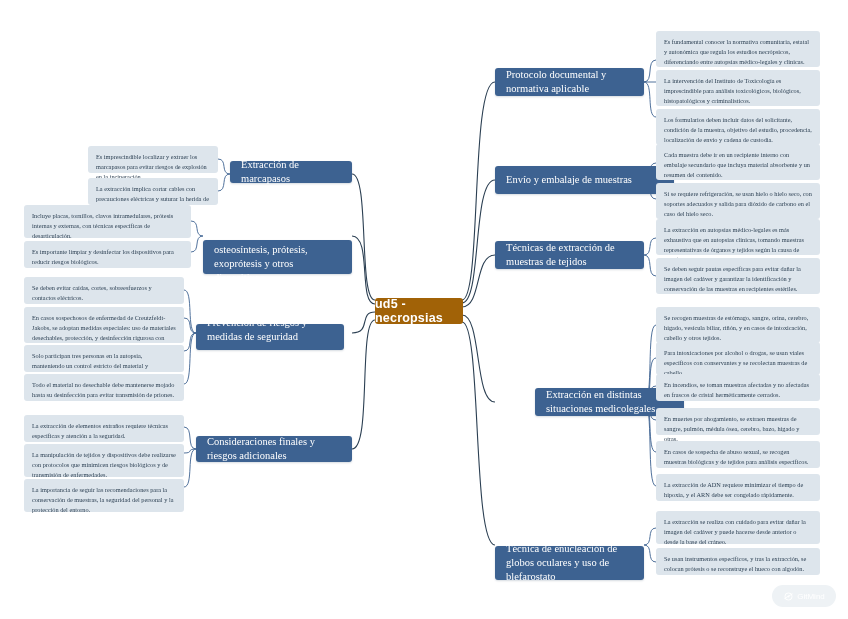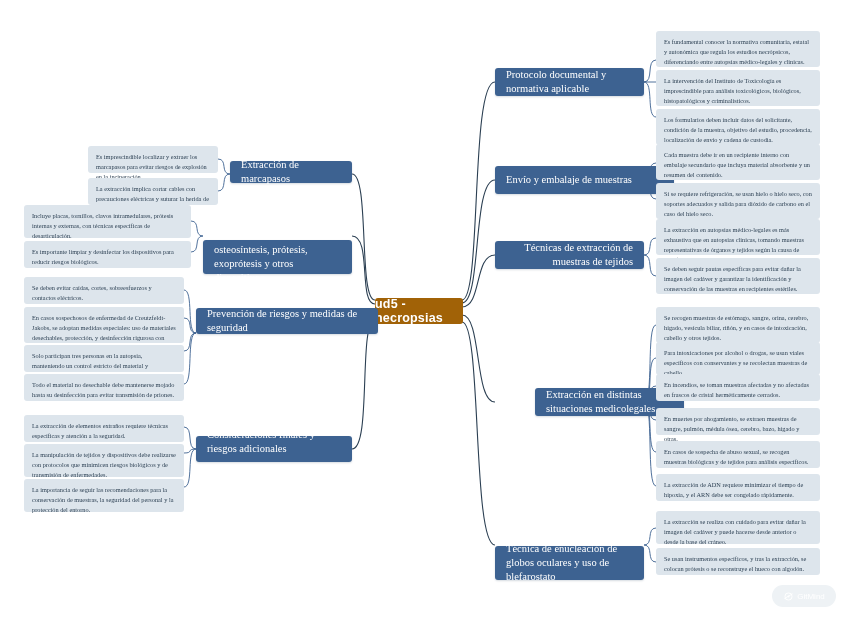--- a/index.html
+++ b/index.html
@@ -157,21 +157,21 @@
   <div class="node branch-node" style="left:495px; top:166px; width:179px; height:28px;">
     <span>Envío y embalaje de muestras</span>
   </div>
   <div class="node leaf-node" style="left:656px; top:144px; width:164px; height:36px;">
     <span>Cada muestra debe ir en un recipiente interno con embalaje secundario que incluya material absorbente y un resumen del contenido.</span>
   </div>
   <div class="node leaf-node" style="left:656px; top:183px; width:164px; height:36px;">
     <span>Si se requiere refrigeración, se usan hielo o hielo seco, con soportes adecuados y salida para dióxido de carbono en el caso del hielo seco.</span>
   </div>
 
-  <div class="node branch-node" style="left:495px; top:241px; width:149px; height:28px;text-align:right;">
+  <div class="node branch-node" style="left:495px; top:241px; width:149px; height:28px;">
     <span>Técnicas de extracción de muestras de tejidos</span>
   </div>
   <div class="node leaf-node" style="left:656px; top:219px; width:164px; height:36px;">
     <span>La extracción en autopsias médico-legales es más exhaustiva que en autopsias clínicas, tomando muestras representativas de órganos y tejidos según la causa de muerte.</span>
   </div>
   <div class="node leaf-node" style="left:656px; top:258px; width:164px; height:36px;">
     <span>Se deben seguir pautas específicas para evitar dañar la imagen del cadáver y garantizar la identificación y conservación de las muestras en recipientes estériles.</span>
   </div>
 
   <div class="node branch-node" style="left:495px; top:388px; width:149px; height:28px;margin-left:40px;">
@@ -219,37 +219,37 @@
   <div class="node branch-node" style="left:203px; top:220px; width:149px; height:34px;margin-top:20px;">
     <span>Extracción de material de osteosíntesis, prótesis, exoprótesis y otros dispositivos</span>
   </div>
   <div class="node leaf-node" style="left:24px; top:205px; width:167px; height:33px;">
     <span>Incluye placas, tornillos, clavos intramedulares, prótesis internas y externas, con técnicas específicas de desarticulación.</span>
   </div>
   <div class="node leaf-node" style="left:24px; top:241px; width:167px; height:27px;">
     <span>Es importante limpiar y desinfectar los dispositivos para reducir riesgos biológicos.</span>
   </div>
 
-  <div class="node branch-node" style="left:196px; top:308px; width:182px; height:26px;">
+  <div class="node branch-node" style="left:196px; top:324px; width:148px; height:26px;align-items:flex-end;">
     <span>Prevención de riesgos y medidas de seguridad</span>
   </div>
   <div class="node leaf-node" style="left:24px; top:277px; width:160px; height:27px;">
     <span>Se deben evitar caídas, cortes, sobreesfuerzos y contactos eléctricos.</span>
   </div>
   <div class="node leaf-node" style="left:24px; top:307px; width:160px; height:36px;">
     <span>En casos sospechosos de enfermedad de Creutzfeldt-Jakobs, se adoptan medidas especiales: uso de materiales desechables, protección, y desinfección rigurosa con lejía.</span>
   </div>
   <div class="node leaf-node" style="left:24px; top:345px; width:160px; height:27px;">
     <span>Solo participan tres personas en la autopsia, manteniendo un control estricto del material y protección personal.</span>
   </div>
   <div class="node leaf-node" style="left:24px; top:374px; width:160px; height:27px;">
     <span>Todo el material no desechable debe mantenerse mojado hasta su desinfección para evitar transmisión de priones.</span>
   </div>
 
-  <div class="node branch-node" style="left:196px; top:436px; width:156px; height:26px;align-items:flex-end;">
+  <div class="node branch-node" style="left:196px; top:436px; width:156px; height:26px;">
     <span>Consideraciones finales y riesgos adicionales</span>
   </div>
   <div class="node leaf-node" style="left:24px; top:415px; width:160px; height:27px;">
     <span>La extracción de elementos extraños requiere técnicas específicas y atención a la seguridad.</span>
   </div>
   <div class="node leaf-node" style="left:24px; top:444px; width:160px; height:33px;">
     <span>La manipulación de tejidos y dispositivos debe realizarse con protocolos que minimicen riesgos biológicos y de transmisión de enfermedades.</span>
   </div>
   <div class="node leaf-node" style="left:24px; top:479px; width:160px; height:33px;">
     <span>La importancia de seguir las recomendaciones para la conservación de muestras, la seguridad del personal y la protección del entorno.</span>

